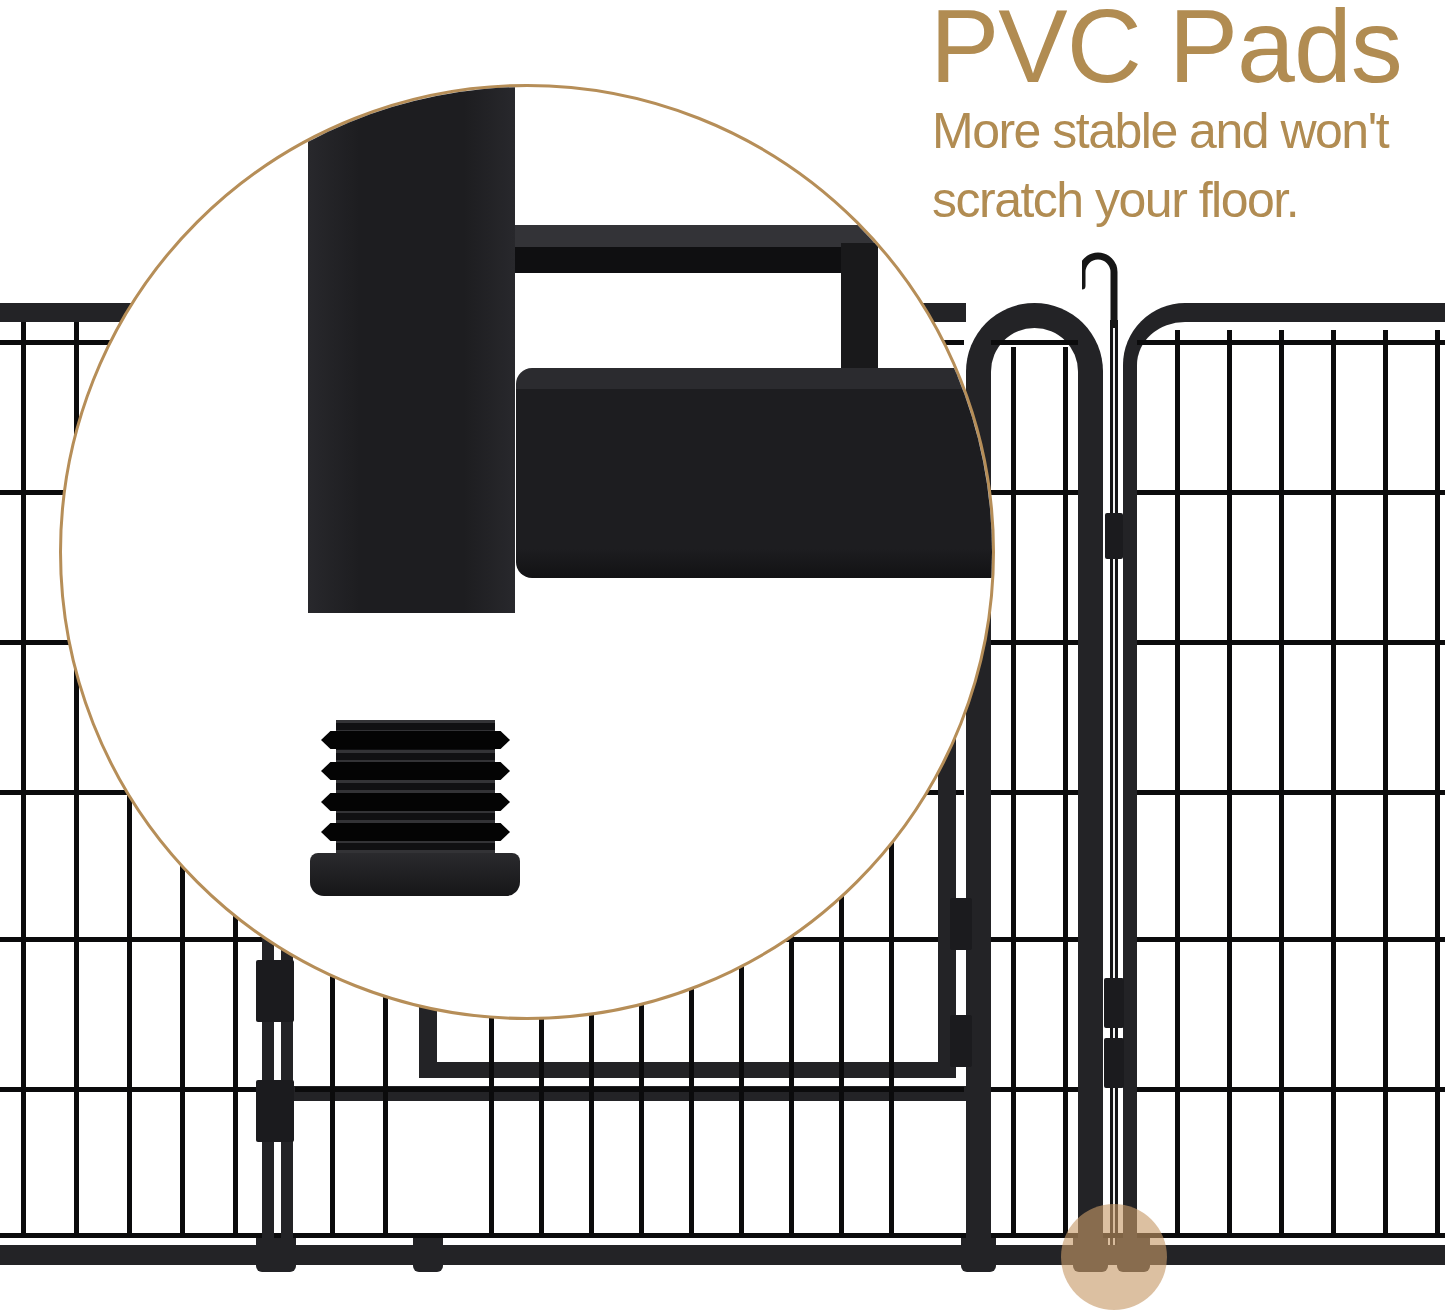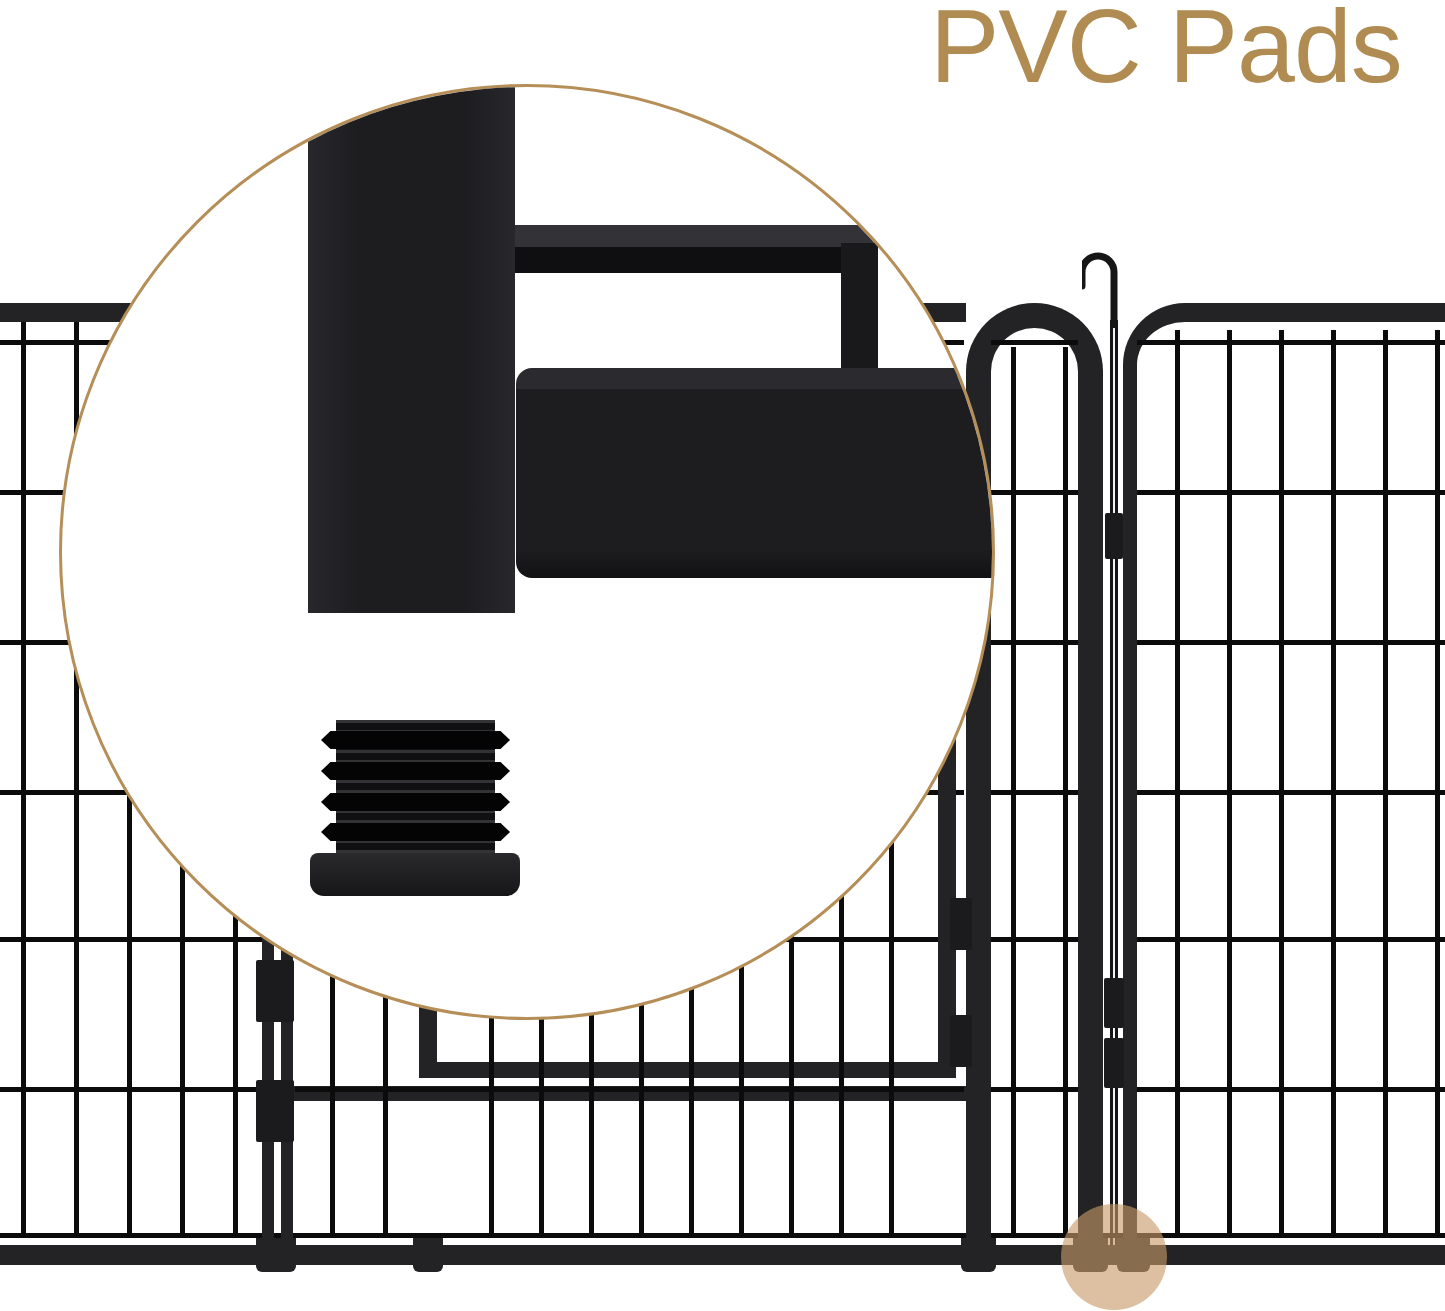--- a/index.html
+++ b/index.html
@@ -145,15 +145,17 @@
       <div class="pad-flange" style="top:11px"></div>
       <div class="pad-flange" style="top:42px"></div>
       <div class="pad-flange" style="top:73px"></div>
       <div class="pad-flange" style="top:103px"></div>
       <div class="pad-base"></div>
     </div>
   </div>
 
   <h1 class="callout-title">PVC Pads</h1>
   <div class="callout-sub">
+    <div>More stable and won't</div>
+    <div>scratch your floor.</div>
   </div>
 
 </div>
 
 </body></html>

